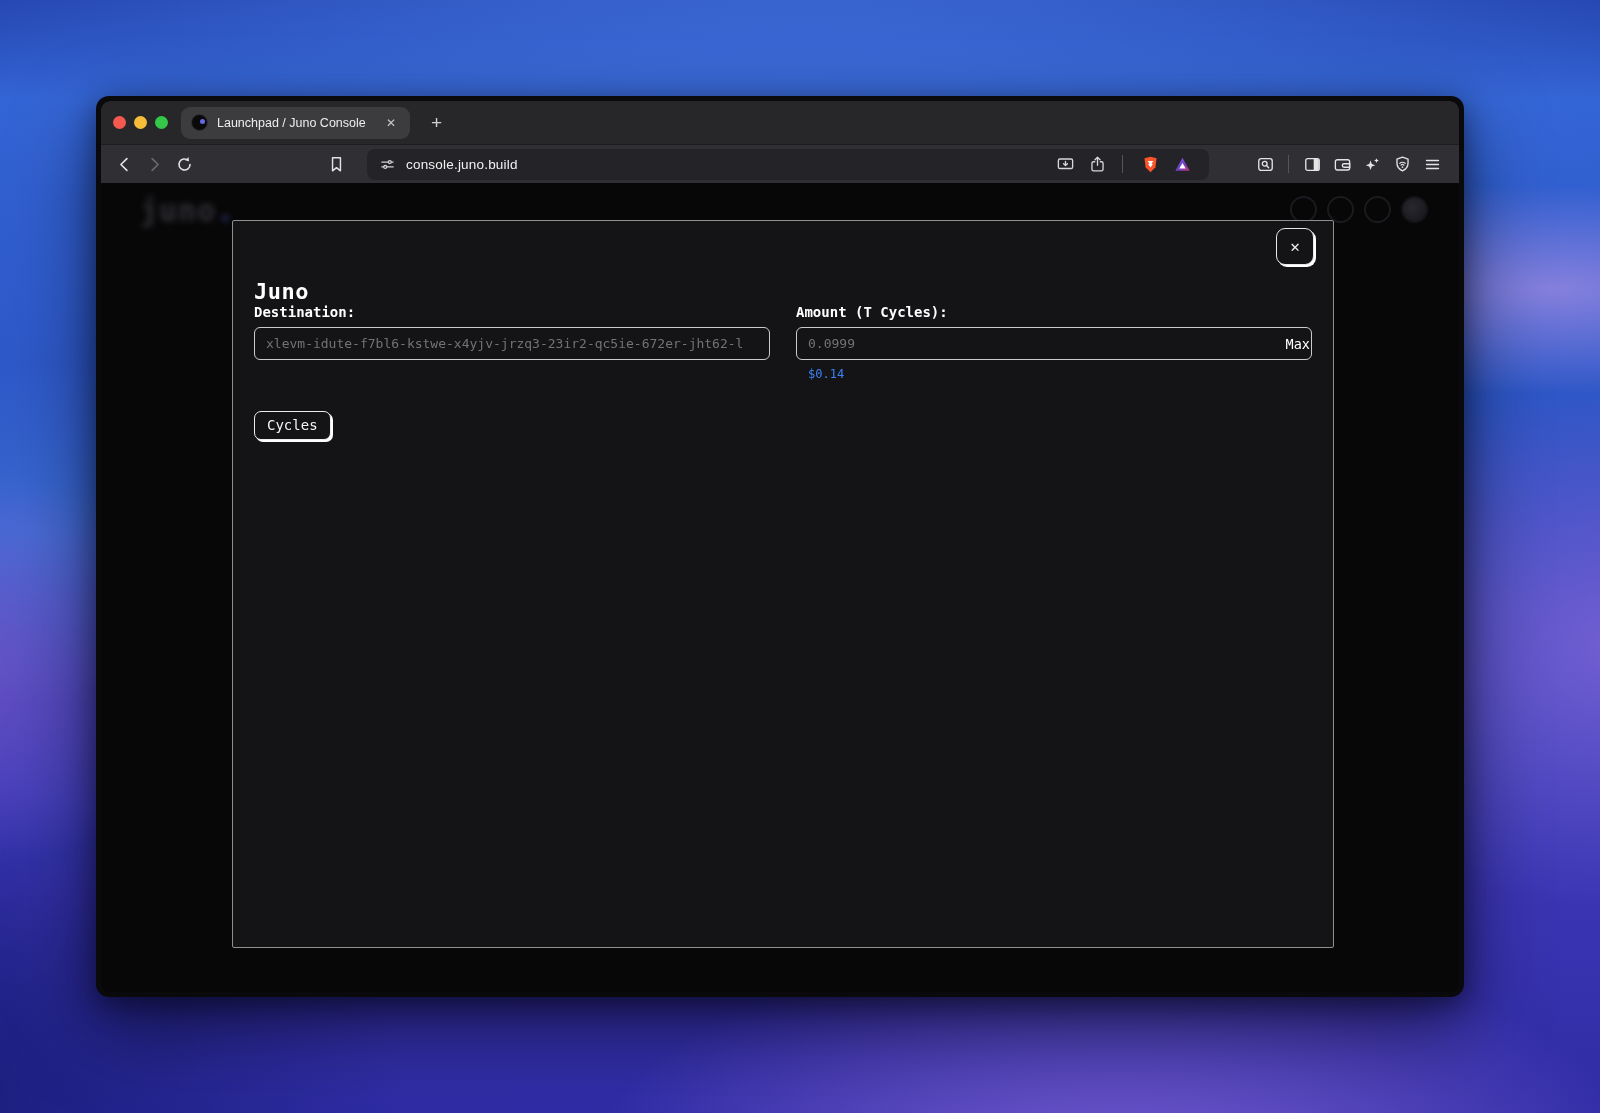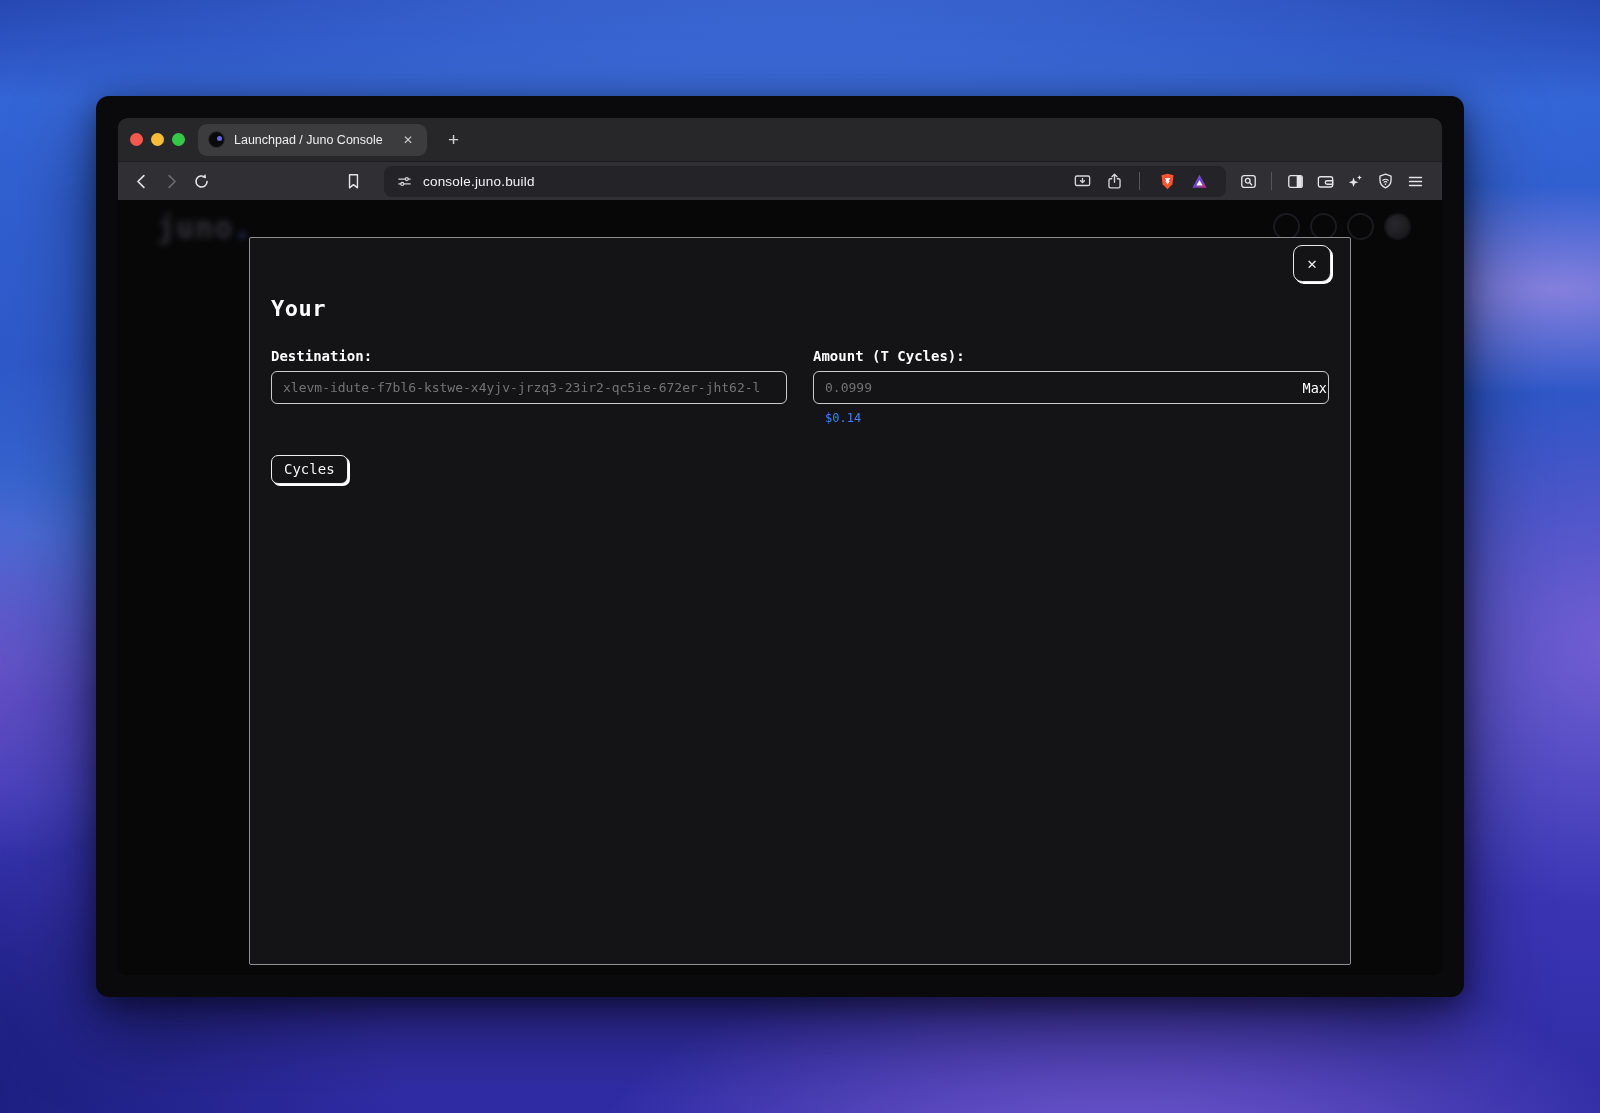--- a/index.html
+++ b/index.html
@@ -13,21 +13,21 @@
       radial-gradient(620px 340px at -6% 60%, rgba(158,95,214,.62), rgba(158,95,214,0) 60%),
       radial-gradient(560px 260px at 2% 48%, rgba(70,135,230,.55), rgba(70,135,230,0) 65%),
       radial-gradient(900px 470px at -12% 97%, rgba(18,24,108,.95), rgba(18,24,108,0) 66%),
       radial-gradient(1500px 760px at 50% -18%, #477ae6, rgba(71,122,230,0) 72%),
       linear-gradient(180deg, #1f3da8 0%, #3263d4 9%, #2e58c8 34%, #2a40b2 58%, #3b35b4 80%, #2f2ca4 100%);
   }
 
   
   .window {
     position:absolute; left:96px; top:96px; width:1368px; height:901px;
-    background:#0a0a0c; border-radius:13px; padding:22px;
+    background:#0a0a0c; border-radius:13px; padding:5px;
     box-shadow:0 30px 80px rgba(0,0,10,.55), 0 8px 28px rgba(0,0,10,.45);
   }
   .browser { height:100%; border-radius:9px; overflow:hidden; display:flex; flex-direction:column; background:#0a0a0b; }
 
   .tabstrip { height:43px; background:#27272a; border-radius:9px 9px 0 0; display:flex; align-items:center; padding:0 12px; flex:0 0 auto; }
   .lights { display:flex; gap:8px; }
   .light { width:13px; height:13px; border-radius:50%; }
   .light.red { background:#f4584e; }
   .light.yellow { background:#f5bd38; }
   .light.green { background:#34c748; }
@@ -81,21 +81,21 @@
     position:absolute; top:7px; right:19px; width:38px; height:37px;
     background:#141416; border:1px solid #e8e8e8; border-radius:9px;
     color:#ececec; font-size:16px; line-height:35px; text-align:center;
     box-shadow:2px 2px 0 #ffffff; cursor:default;
     font-family:"DejaVu Sans Mono","Liberation Mono",monospace;
   }
   .modal h1 { font-size:22px; font-weight:bold; color:#ffffff; letter-spacing:.5px; }
   .modal .desc { margin-top:13px; font-size:13.5px; color:#d6d6d6; letter-spacing:.2px; }
   .modal .desc b { color:#ffffff; }
 
-  .form-row { margin-top:27px; display:grid; grid-template-columns:1fr 1fr; column-gap:26px; }
+  .form-row { display:grid; grid-template-columns:1fr 1fr; column-gap:26px; }
   .field-label { font-size:14px; font-weight:bold; color:#ffffff; }
   .input-wrap { position:relative; margin-top:7px; }
   .txt-input {
     width:100%; height:33px; background:#141416; border:1px solid #cbcbcb; border-radius:6px;
     color:#737373; font-size:13px; font-family:"DejaVu Sans Mono","Liberation Mono",monospace;
     padding:0 11px; outline:none;
   }
   .max-btn { position:absolute; right:2px; top:50%; transform:translateY(-50%); font-size:13.5px; color:#ffffff; background:none; border:none; font-family:inherit; cursor:default; }
   .usd { margin-top:7px; margin-left:12px; font-size:12px; color:#3b82f6; }
 
@@ -243,21 +243,21 @@
       <div class="header-circles">
         <div class="hc"></div>
         <div class="hc"></div>
         <div class="hc"></div>
         <div class="hc filled"></div>
       </div>
 
       <div class="modal">
         <div class="modal-close">✕</div>
 
-        <h1>Your</h1>
+        <h1>Juno</h1>
 
 
         <div class="form-row">
           <div class="field">
             <div class="field-label">Destination:</div>
             <div class="input-wrap">
               <input class="txt-input" type="text" value="xlevm-idute-f7bl6-kstwe-x4yjv-jrzq3-23ir2-qc5ie-672er-jht62-l" style="">
             </div>
           </div>
           <div class="field">

